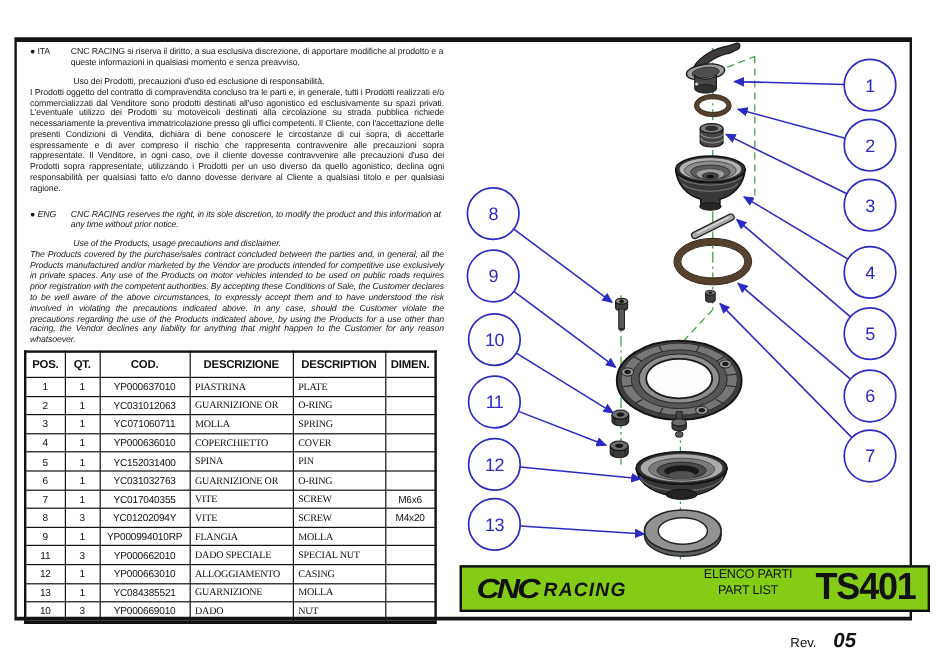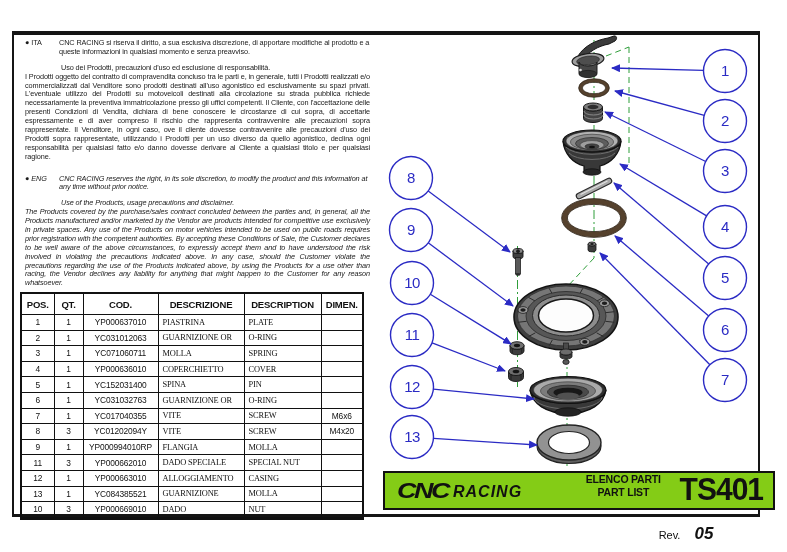--- a/index.html
+++ b/index.html
@@ -37,21 +37,21 @@
   .cl{stroke:var(--green);stroke-width:1;fill:none;}
   .cl-dashdot{stroke-dasharray:9 3 2 3;}
   .cl-dash{stroke-dasharray:6 4;}
   
   .title-block{position:absolute;left:383px;top:471px;width:392px;height:39px;
        border:2px solid #111;box-sizing:border-box;display:flex;align-items:flex-start;background:#84cc16;}
   .brand{display:flex;align-items:baseline;margin-left:12px;width:170px;}
   .brand-cnc{font-size:27px;font-weight:bold;font-style:italic;letter-spacing:-2.5px;
        transform:scaleY(0.85);transform-origin:left bottom;}
   .brand-racing{font-size:16px;font-weight:bold;font-style:italic;letter-spacing:1px;margin-left:5px;}
-  .list-title{flex:1;text-align:center;font-size:10.5px;font-weight:bold;line-height:1.2;
+  .list-title{flex:1;text-align:center;font-size:10.5px;font-weight:normal;line-height:1.2;
        letter-spacing:-0.2px;}
   .doc-code{font-size:30px;font-weight:bold;letter-spacing:-1px;margin-right:10px;
        transform:scaleY(1.05);}
   
   .rev{position:absolute;left:640px;top:524px;width:120px;display:flex;
        align-items:baseline;justify-content:center;}
   .rev-label{font-size:11px;}
   .rev-value{font-size:17px;font-weight:bold;font-style:italic;margin-left:14px;margin-right:28px;}
 </style>
 </head>

